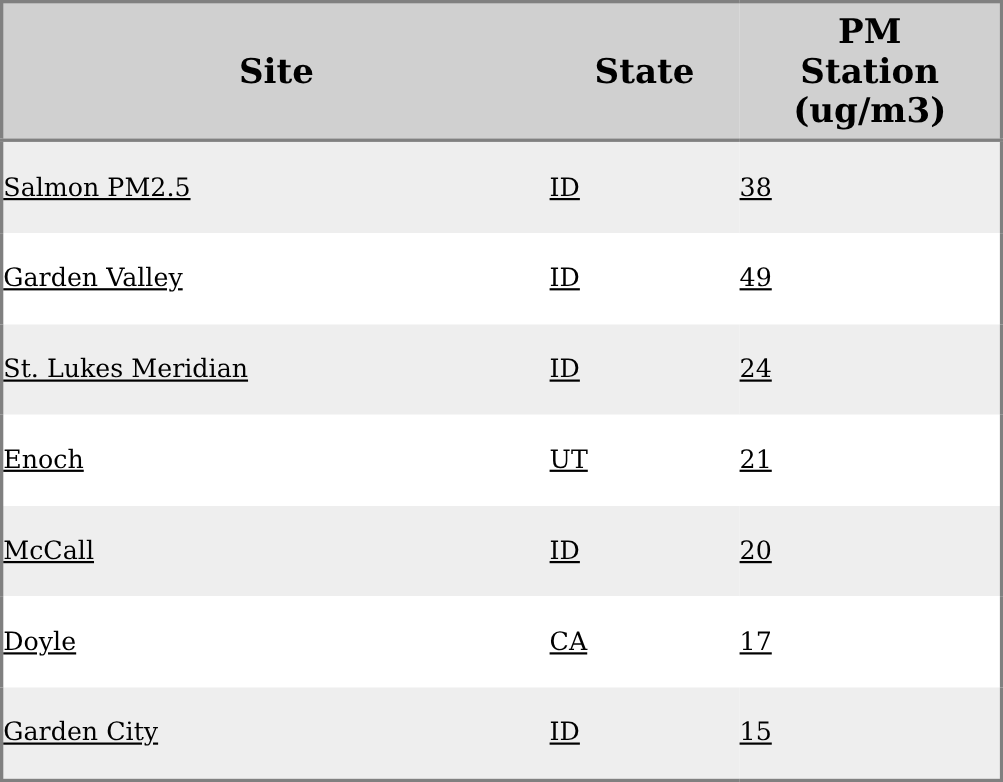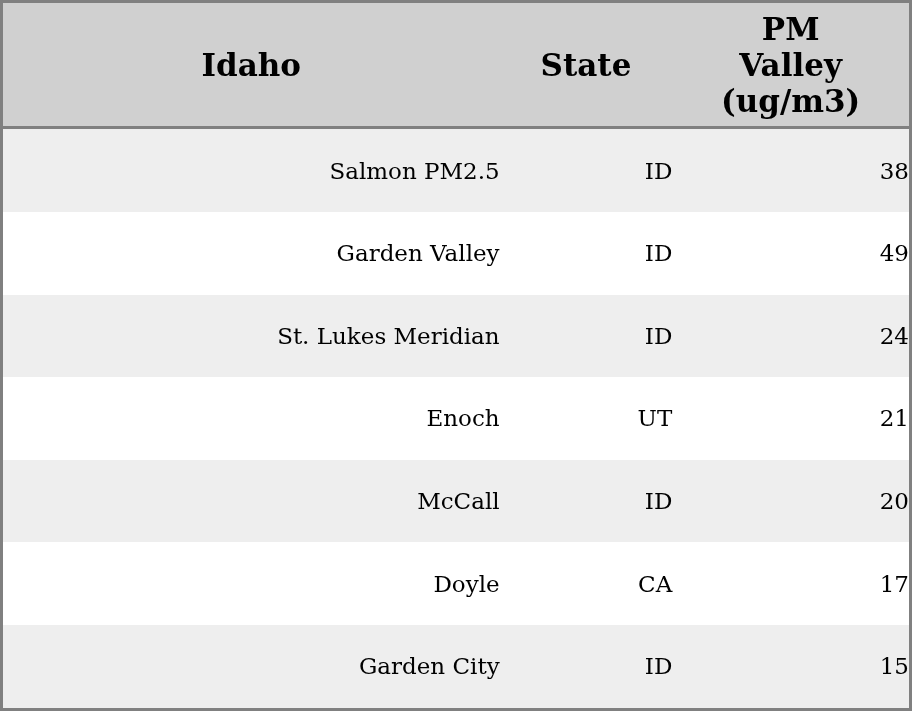--- a/index.html
+++ b/index.html
@@ -30,42 +30,43 @@
     font-size: 31px;
     line-height: 36px;
     text-align: center;
     vertical-align: middle;
     white-space: pre-line;
     padding: 0;
   }
   td {
     height: 58px;
     font-size: 23px;
-    text-align: right;
+    text-align: left;
     vertical-align: middle;
     padding: 0;
+    text-decoration: underline;
   }
   tbody tr:nth-child(odd)  { background: #eeeeee; }
   tbody tr:nth-child(even) { background: #ffffff; }
 </style>
 </head>
 <body>
 
 <table class="pm-table">
   <colgroup>
     <col style="width:54.8%">
     <col style="width:19.0%">
     <col style="width:26.2%">
   </colgroup>
   <thead>
     <tr>
-      <th>Idaho</th>
+      <th>Site</th>
       <th>State</th>
       <th>PM
-Valley
+Station
 (ug/m3)</th>
     </tr>
   </thead>
   <tbody>
     <tr>
       <td>Salmon PM2.5</td>
       <td>ID</td>
       <td>38</td>
     </tr>
     <tr>

